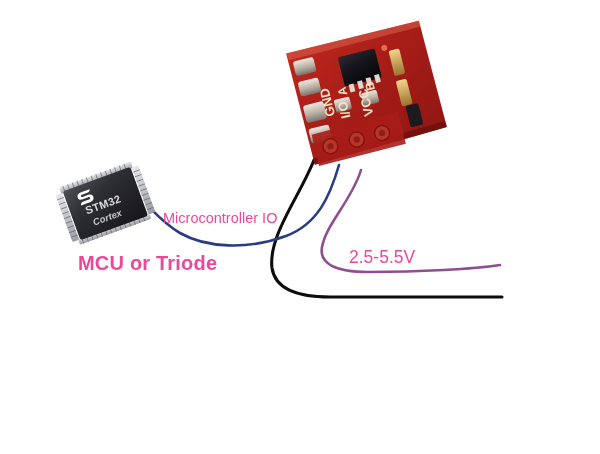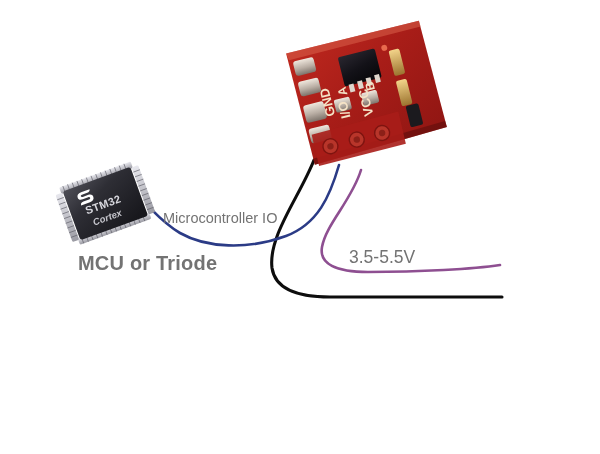--- a/index.html
+++ b/index.html
@@ -20,21 +20,21 @@
   #wire-layer, #board-layer {
     position: absolute;
     left: 0;
     top: 0;
     width: 600px;
     height: 454px;
   }
   .label {
     position: absolute;
     white-space: nowrap;
-    color: #737373;
+    color: #ec4899;
     line-height: 1;
   }
   #label-mcu {
     left: 78px;
     top: 253px;
     font-size: 20px;
     font-weight: bold;
     letter-spacing: 0.2px;
     text-align: center;
   }
@@ -189,16 +189,16 @@
       <text x="33" y="47" fill="#d8d8de" font-family="Liberation Sans, sans-serif" font-size="11" font-weight="bold" letter-spacing="0.3">STM32</text>
       <text x="36" y="60" fill="#c4c4cb" font-family="Liberation Sans, sans-serif" font-size="9.5" font-style="italic" font-weight="bold">Cortex</text>
     </g>
   </svg>
 
   <div class="label" id="label-mcu">MCU or Triode</div>
 
   <div class="label" id="label-io">Microcontroller IO</div>
 
   <div class="label" id="label-power">
-    <span class="volts">3.5-5.5V</span>
+    <span class="volts">2.5-5.5V</span>
   </div>
 
 </div>
 
 </body></html>

